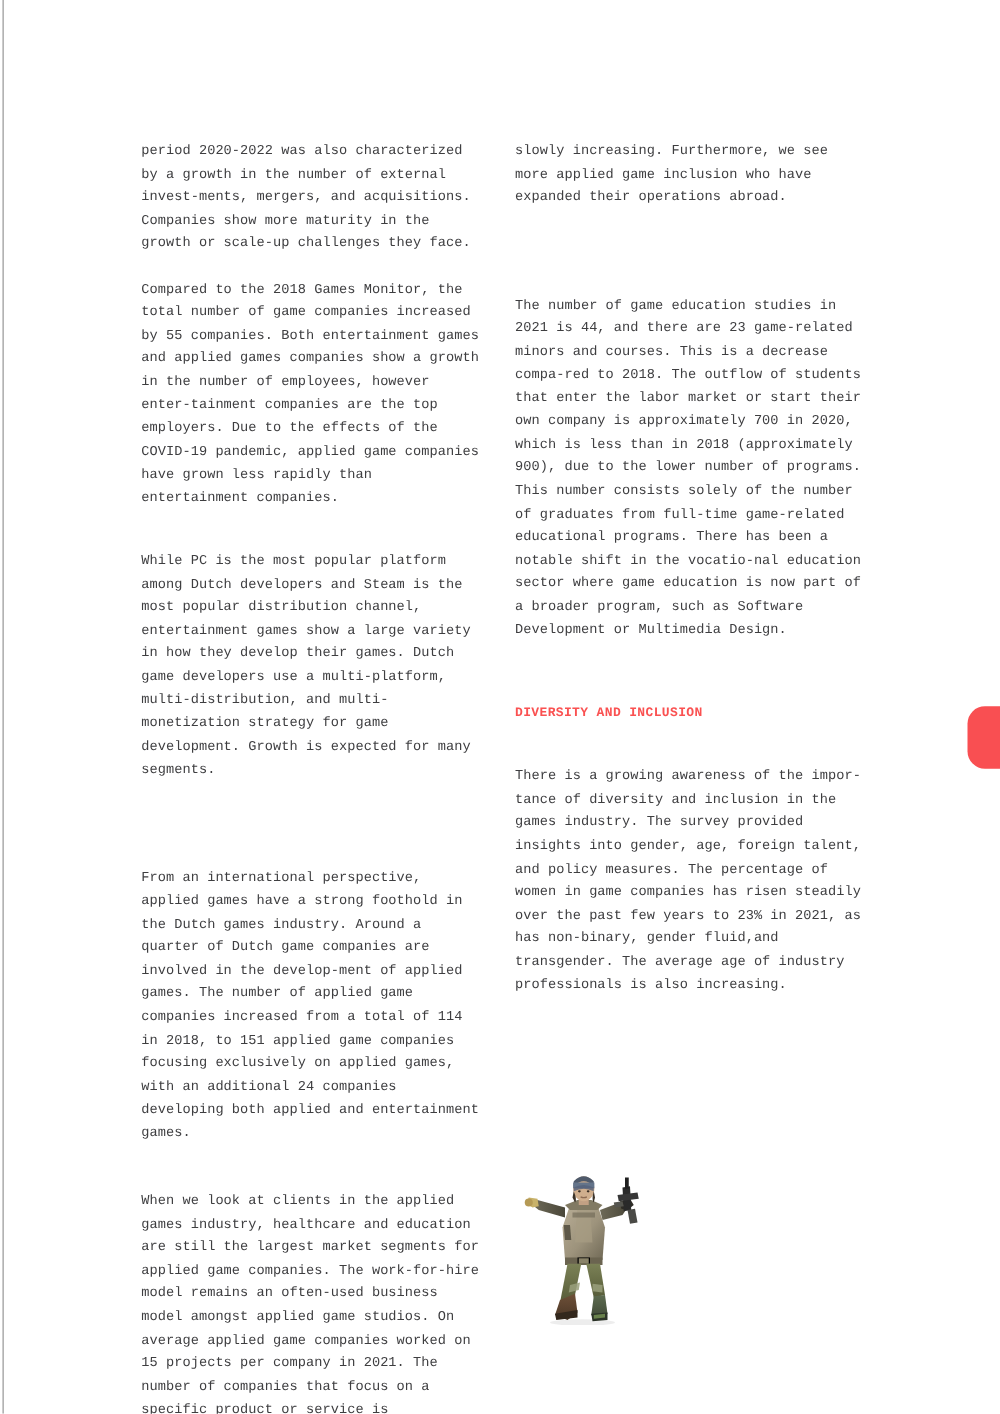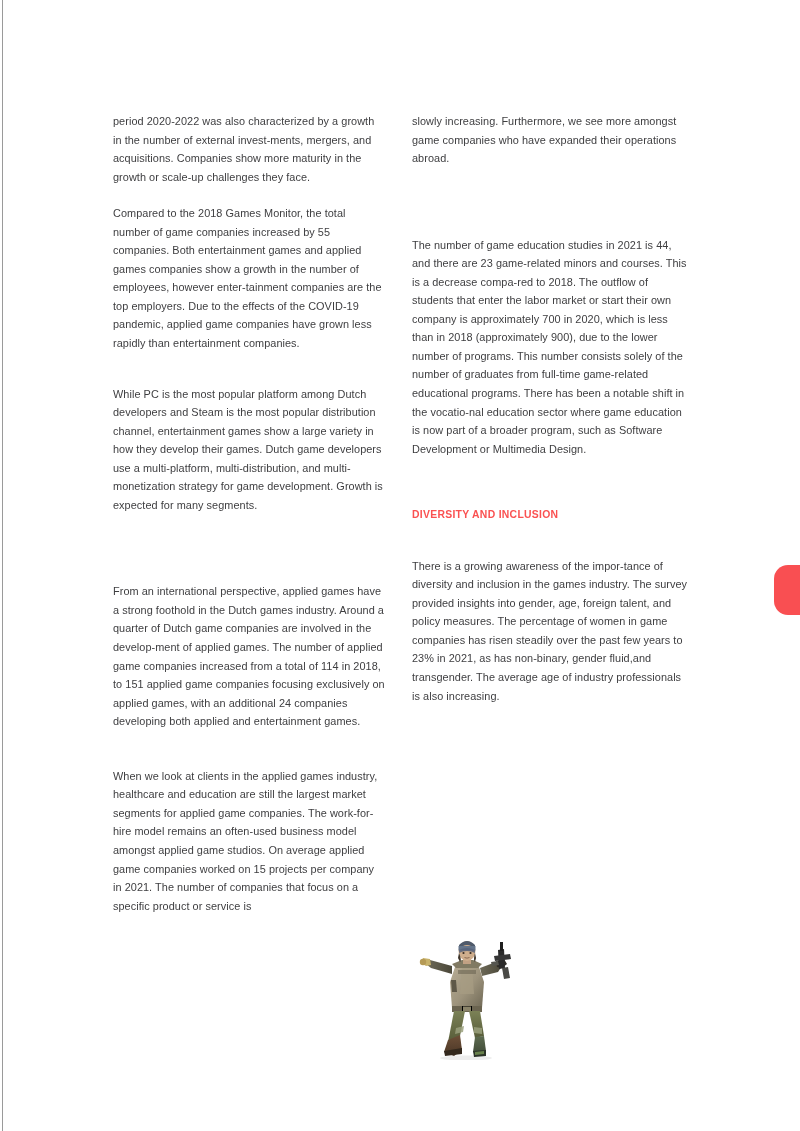--- a/index.html
+++ b/index.html
@@ -13,20 +13,21 @@
     height: 1131px;
     position: relative;
     overflow: hidden;
     -webkit-font-smoothing: antialiased;
   }
 
   #page {
     position: absolute;
     inset: 0;
     background: #ffffff;
+    font-family: Liberation Mono, monospace;
   }
 
   
   #binding-edge {
     position: absolute;
     left: 2px;
     top: 0;
     width: 1px;
     height: 1131px;
     background: #9a9a9a;
@@ -124,21 +125,21 @@
       <p class="body-par">From an international perspective, applied games have a strong foothold in the Dutch games industry. Around a quarter of Dutch game companies are involved in the develop-ment of applied games. The number of applied game companies increased from a total of 114 in 2018, to 151 applied game companies focusing exclusively on applied games, with an additional 24 companies developing both applied and entertainment games.</p>
     </div>
 
     <div class="gap-lg"></div>
 
     <p class="body-par">When we look at clients in the applied games industry, healthcare and education are still the largest market segments for applied game companies. The work-for-hire model remains an often-used business model amongst applied game studios. On average applied game companies worked on 15 projects per company in 2021. The number of companies that focus on a specific product or service is</p>
   </div>
 
   <div id="col-right" class="column">
 
-    <p class="body-par">slowly increasing. Furthermore, we see more amongst game companies who have expanded their operations abroad.</p>
+    <p class="body-par">slowly increasing. Furthermore, we see more applied game inclusion who have expanded their operations abroad.</p>
 
     <div class="gap-lg"></div>
 
     <div class="section-block">
       <p class="body-par">The number of game education studies in 2021 is 44, and there are 23 game-related minors and courses. This is a decrease compa-red to 2018. The outflow of students that enter the labor market or start their own company is approximately 700 in 2020, which is less than in 2018 (approximately 900), due to the lower number of programs. This number consists solely of the number of graduates from full-time game-related educational programs. There has been a notable shift in the vocatio-nal education sector where game education is now part of a broader program, such as Software Development or Multimedia Design.</p>
     </div>
 
     <div class="gap-lg"></div>
 
     <div class="section-block">

